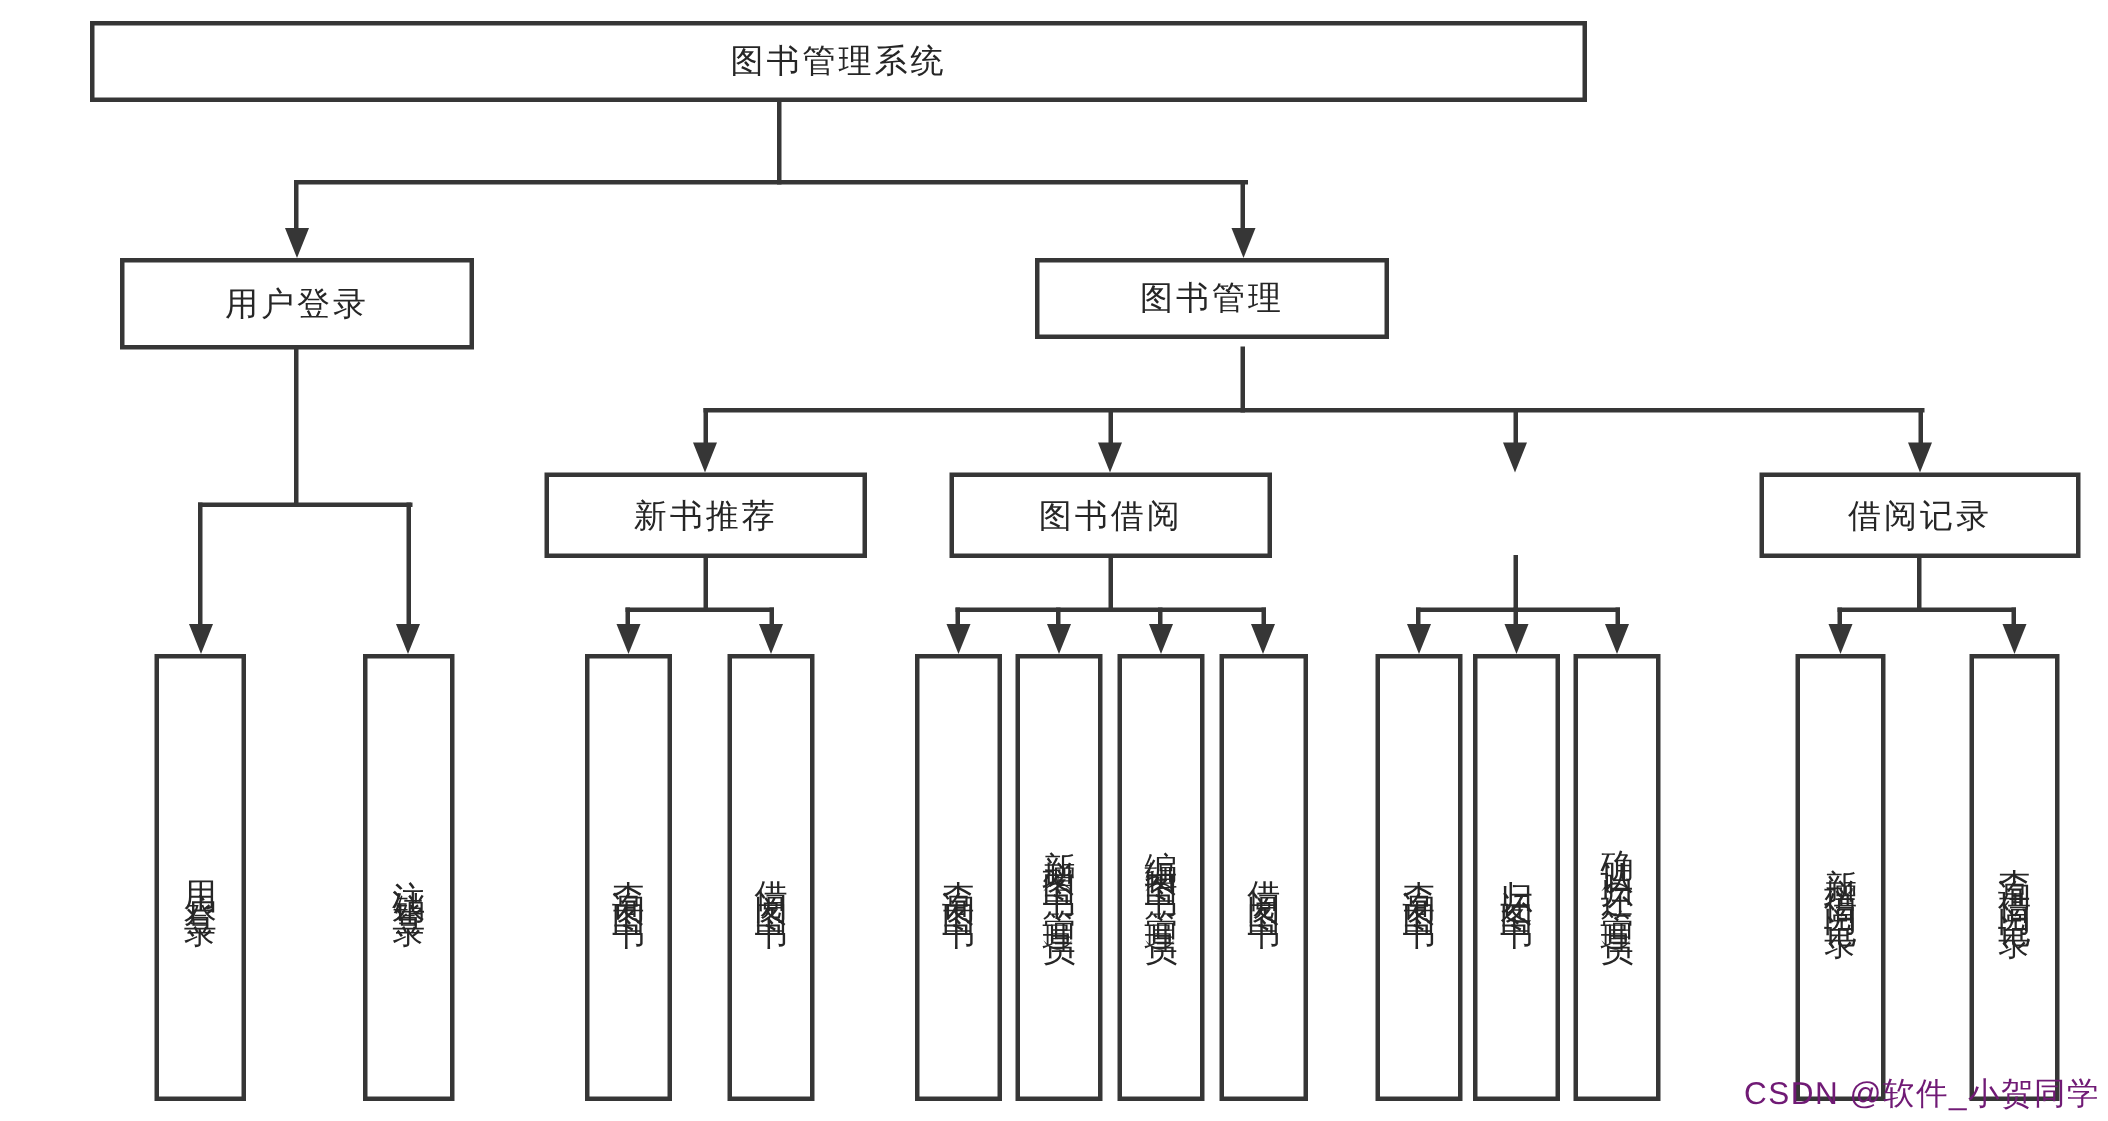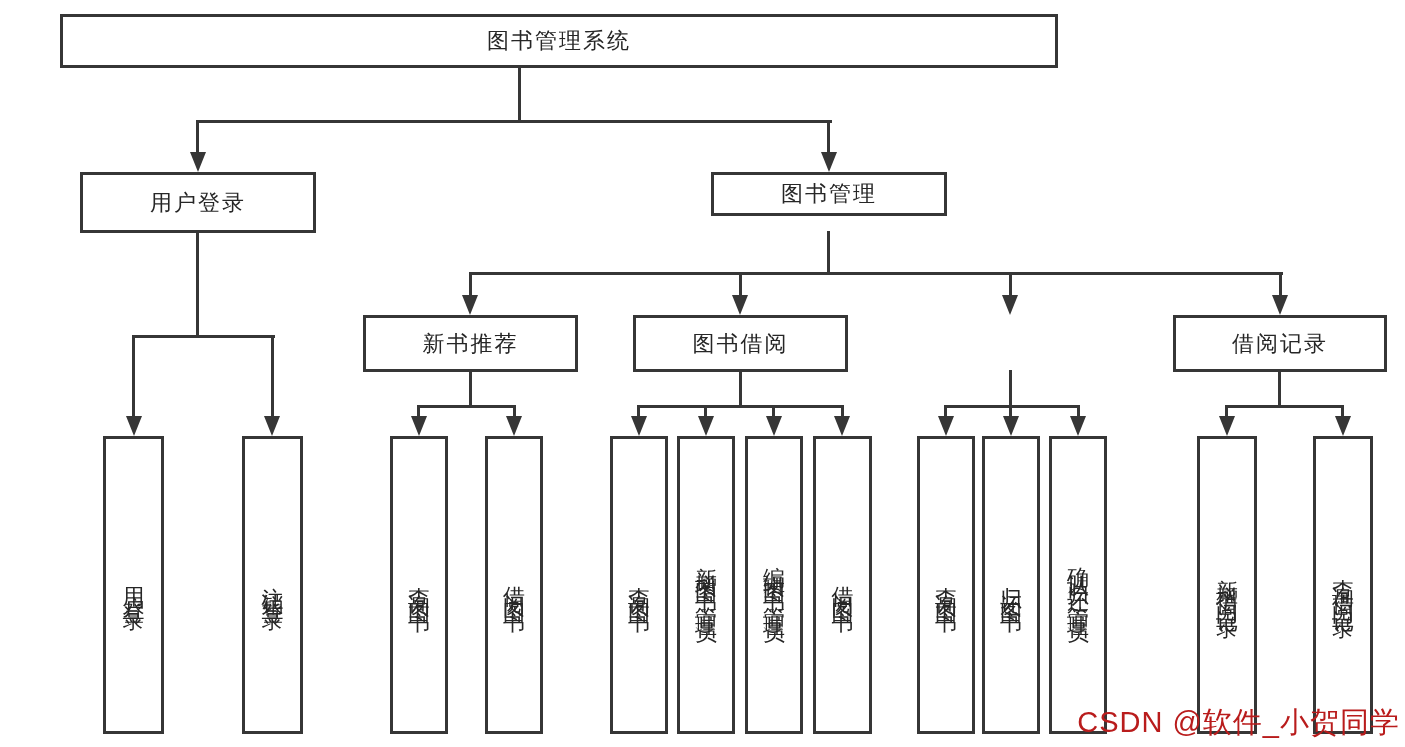--- a/index.html
+++ b/index.html
@@ -18,22 +18,22 @@
     padding:6px 0;font-size:22px;
   }
   .vline{position:absolute;width:3px;background:#363636;}
   .hline{position:absolute;height:3px;background:#363636;}
   .arrow{
     position:absolute;width:0;height:0;
     border-left:8px solid transparent;border-right:8px solid transparent;
     border-top:20px solid #363636;
   }
   .watermark{
-    position:absolute;right:5px;bottom:4px;color:#b91c1c;
-    font-size:29px;letter-spacing:1px;white-space:nowrap;
+    position:absolute;right:5px;bottom:4px;color:#701a75;
+    font-size:21px;letter-spacing:1px;white-space:nowrap;
   }
 </style>
 </head>
 <body>
 
 <div class="canvas">
 
   <div class="box" style="left:22px;top:14px;width:998px;height:54px;margin-left:38px;">
     <span>图书管理系统</span>
   </div>
@@ -41,21 +41,21 @@
   <div class="vline" style="left:518px;top:66px;height:57px;"></div>
   <div class="hline" style="left:196px;top:120px;width:636px;"></div>
   <div class="vline" style="left:196px;top:120px;height:38px;"></div>
   <div class="vline" style="left:827px;top:120px;height:38px;"></div>
   <div class="arrow" style="left:190px;top:152px;"></div>
   <div class="arrow" style="left:821px;top:152px;"></div>
 
   <div class="box" style="left:80px;top:172px;width:236px;height:61px;">
     <span>用户登录</span>
   </div>
-  <div class="box" style="left:711px;top:172px;width:236px;height:44px;">
+  <div class="box" style="left:690px;top:172px;width:236px;height:54px;">
     <span>图书管理</span>
   </div>
 
   <div class="vline" style="left:196px;top:231px;height:107px;"></div>
   <div class="hline" style="left:132px;top:335px;width:143px;"></div>
   <div class="vline" style="left:132px;top:335px;height:85px;"></div>
   <div class="vline" style="left:271px;top:335px;height:85px;"></div>
   <div class="arrow" style="left:126px;top:416px;"></div>
   <div class="arrow" style="left:264px;top:416px;"></div>
 

